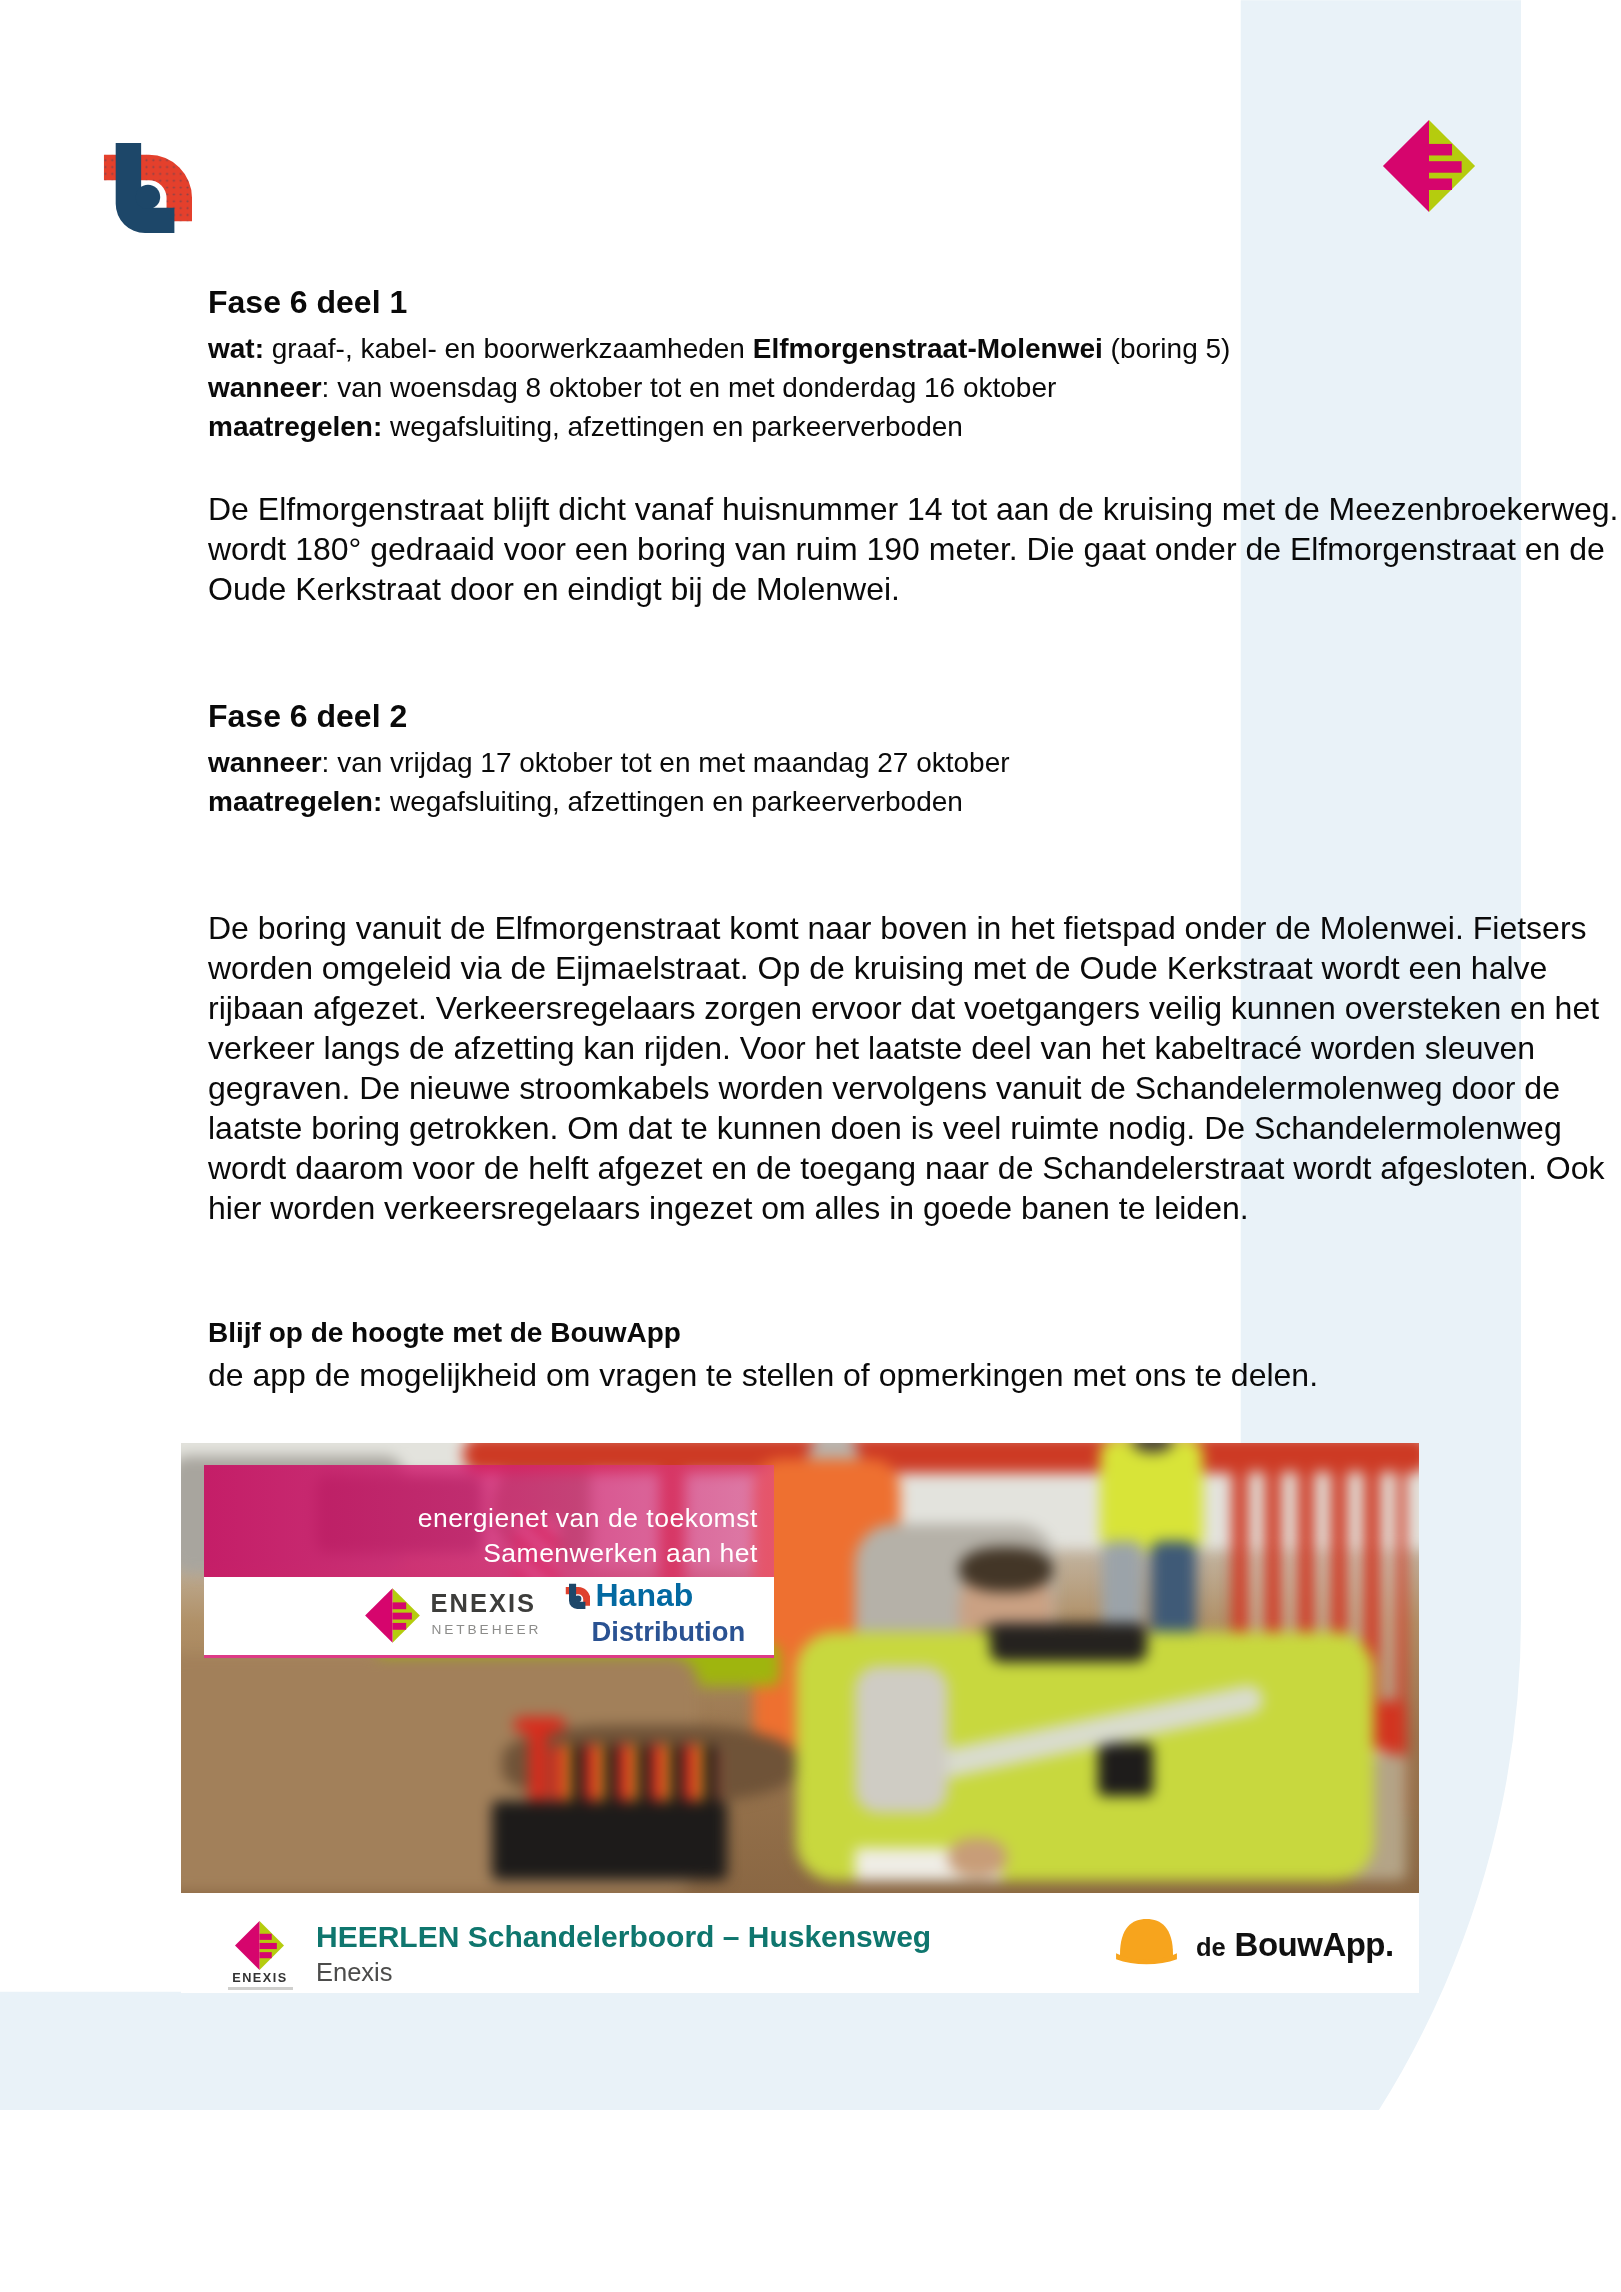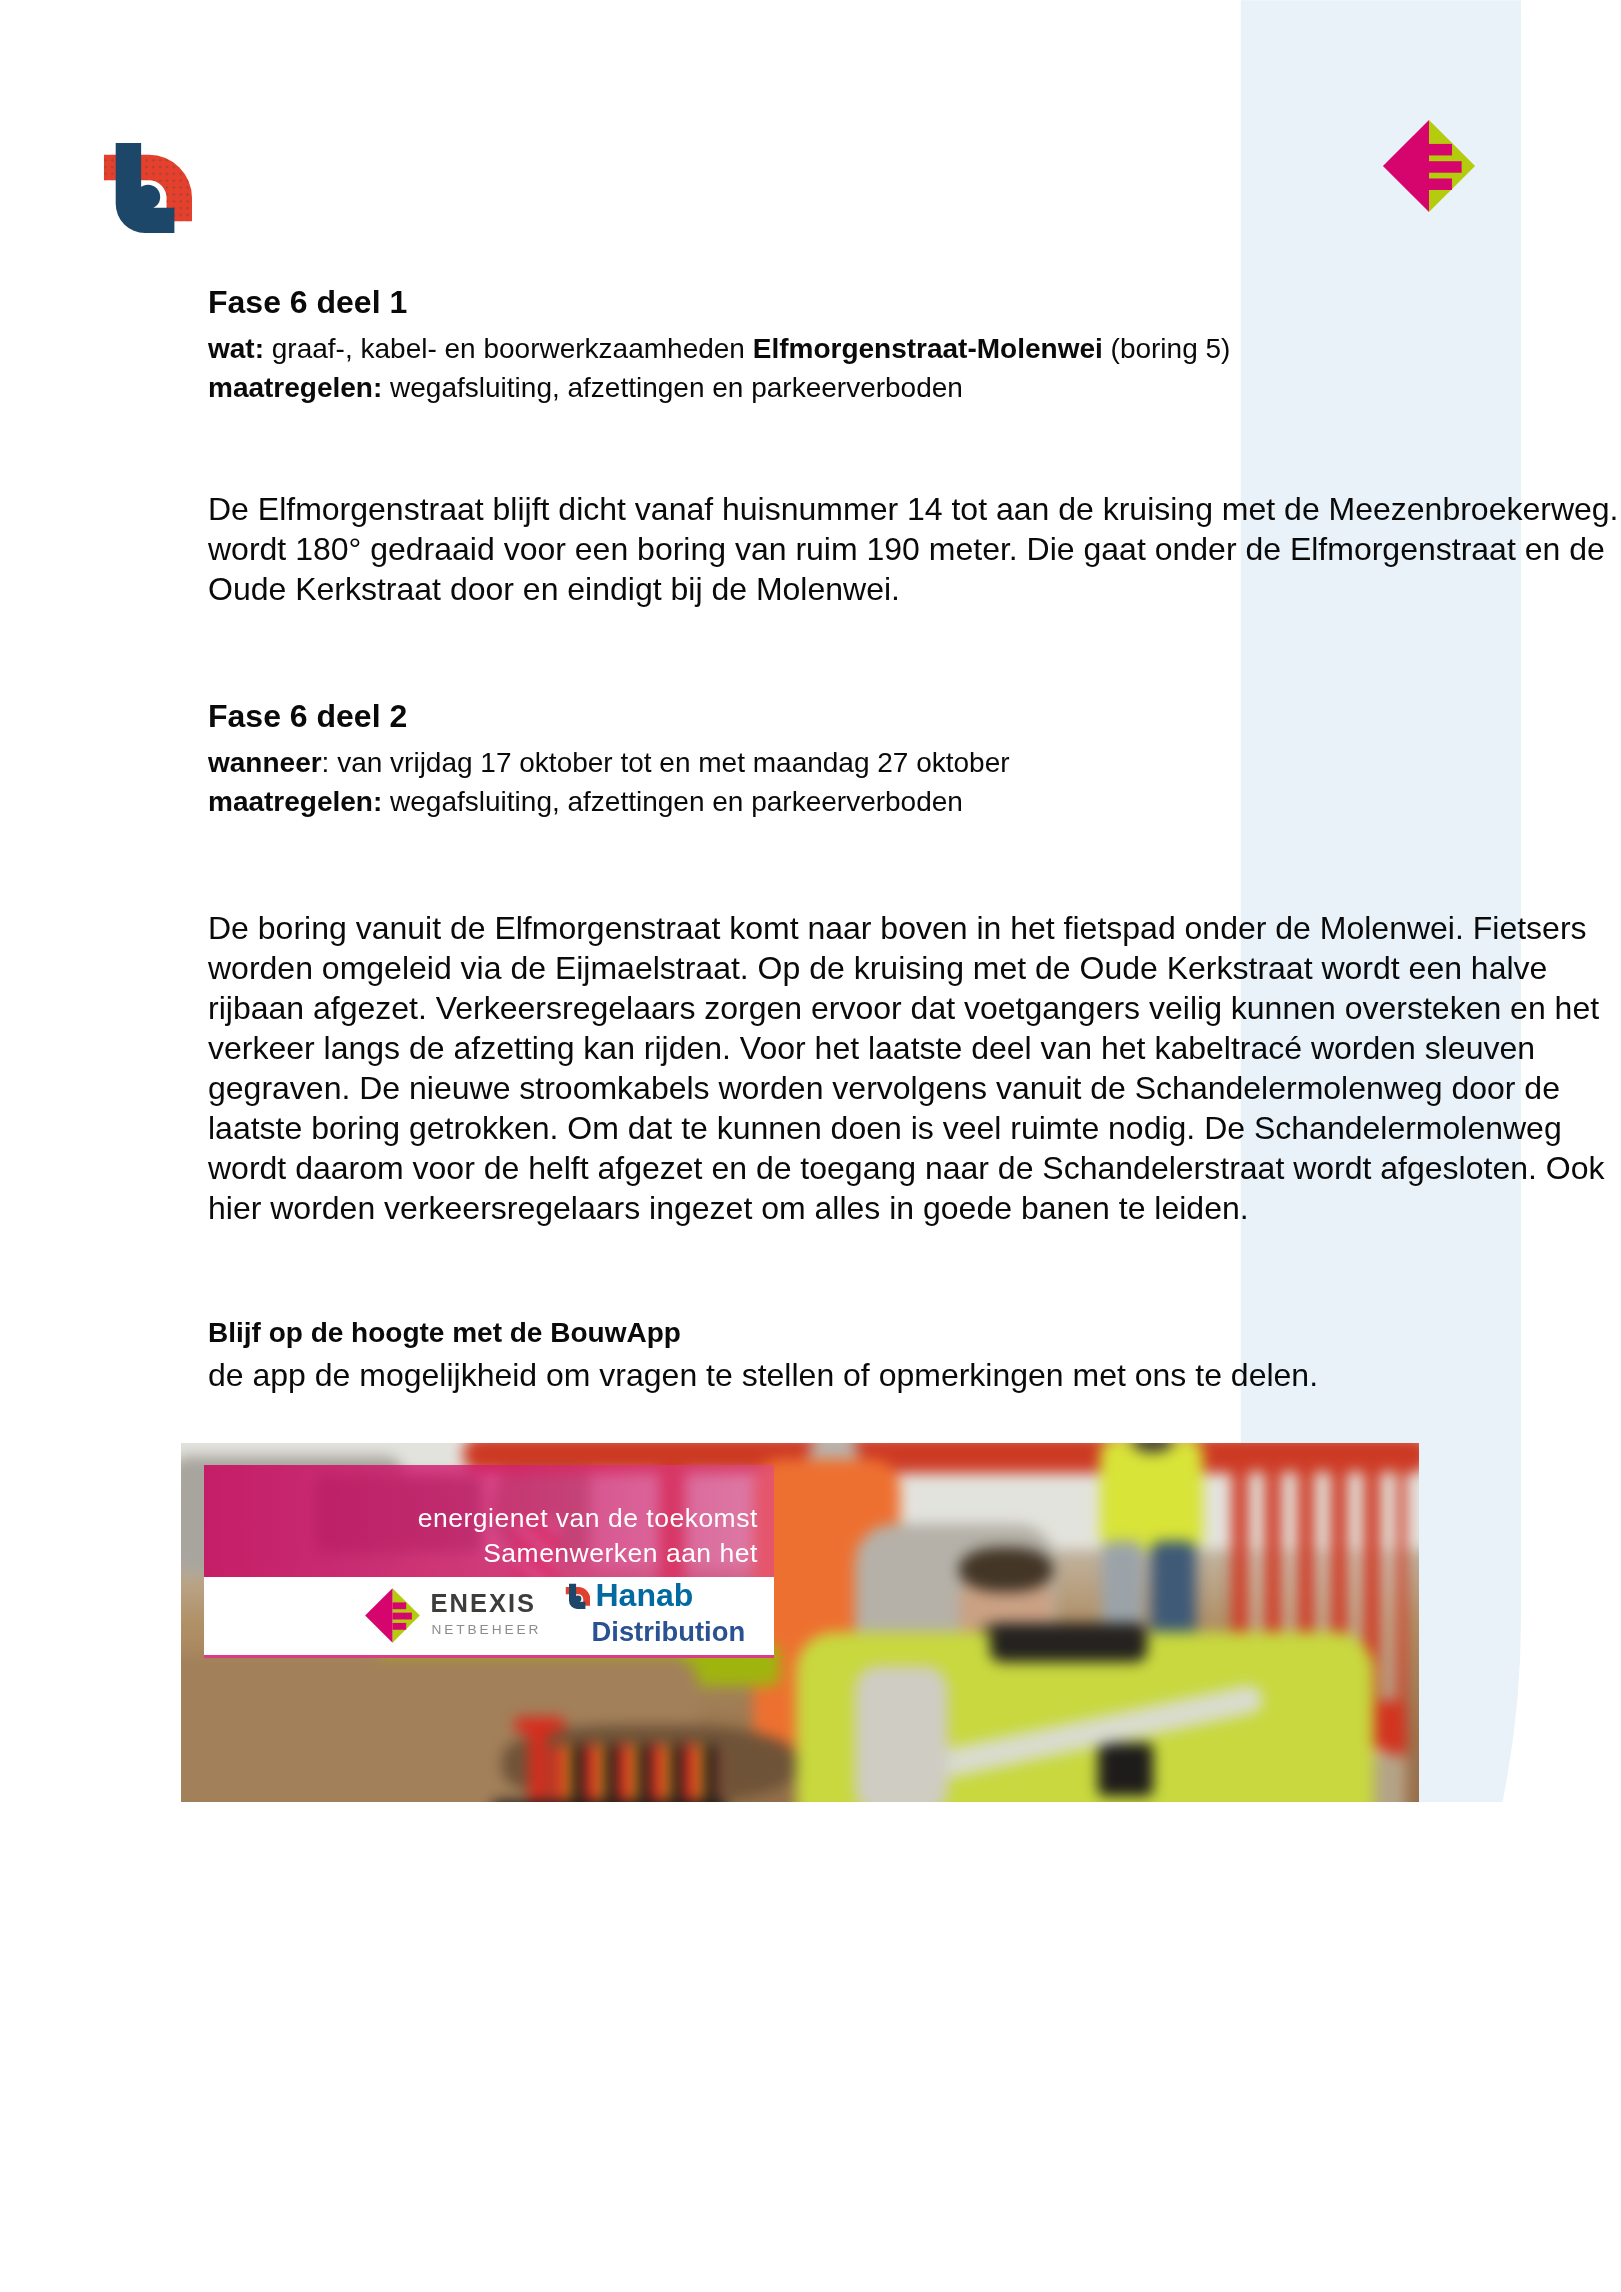--- a/index.html
+++ b/index.html
@@ -1,16 +1,16 @@
 <!DOCTYPE html>
 <html><head>
 <meta charset="utf-8">
 <style>
   html,body{margin:0;padding:0;background:#ffffff;}
-  .page{position:relative;width:1621px;height:1802px;background:#fff;overflow:hidden;
+  .page{position:relative;width:1621px;height:2110px;background:#fff;overflow:hidden;
         font-family:"Liberation Sans",sans-serif;color:#0a0a0a;}
   .abs{position:absolute;}
   svg.bgshape{position:absolute;left:0;top:0;z-index:0;}
   .z1{z-index:1;} .z2{z-index:2;}
 
   .h-fase{font-size:32px;font-weight:bold;line-height:41px;white-space:nowrap;}
   .h-sub{font-size:28px;font-weight:bold;line-height:41px;white-space:nowrap;}
   .info .tline{font-size:28px;line-height:39px;white-space:nowrap;}
   .para .tline{font-size:32px;line-height:40px;white-space:nowrap;}
   .b{font-weight:bold;}
@@ -80,20 +80,21 @@
   <svg class="abs z2" style="left:102px;top:143px" width="90" height="98" viewBox="0 0 92 100">
     <use href="#ta-mark"></use>
   </svg>
   <svg class="abs z2" style="left:1381px;top:118px" width="96" height="96" viewBox="0 0 98 98">
     <use href="#enexis-mark"></use>
   </svg>
 
   <div class="abs z2 h-fase" style="left:208px;top:282px">Fase 6 deel 1</div>
   <div class="abs z2 info" style="left:208px;top:329px">
     <div class="tline"><span class="b">wat:</span><span> graaf-, kabel- en boorwerkzaamheden </span><span class="b">Elfmorgenstraat-Molenwei</span><span> (boring 5)</span></div>
+    <div class="tline"><span class="b">wanneer</span><span>: van woensdag 8 oktober tot en met donderdag 16 oktober</span></div>
     <div class="tline"><span class="b">maatregelen:</span><span> wegafsluiting, afzettingen en parkeerverboden</span></div>
   </div>
   <div class="abs z2 para" style="left:208px;top:489px">
       <div class="tline">De Elfmorgenstraat blijft dicht vanaf huisnummer 14 tot aan de kruising met de Meezenbroekerweg.</div>
       <div class="tline">wordt 180° gedraaid voor een boring van ruim 190 meter. Die gaat onder de Elfmorgenstraat en de</div>
       <div class="tline">Oude Kerkstraat door en eindigt bij de Molenwei.</div>
     </div>
 
   <div class="abs z2 h-fase" style="left:208px;top:696px">Fase 6 deel 2</div>
   <div class="abs z2 info" style="left:208px;top:743px">

